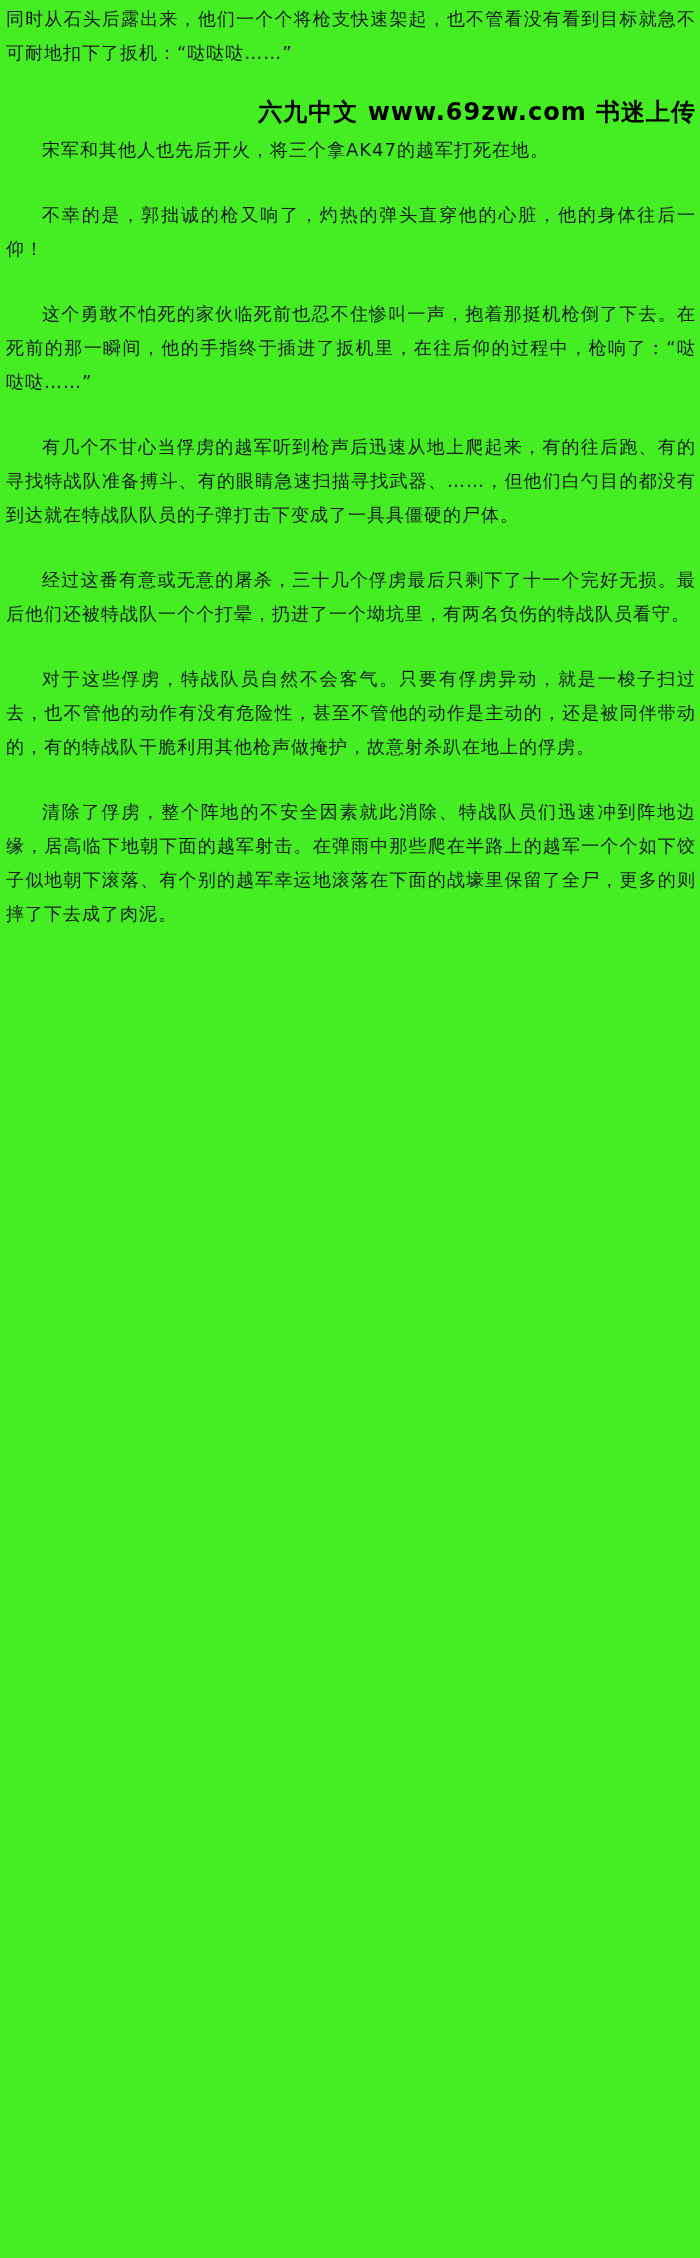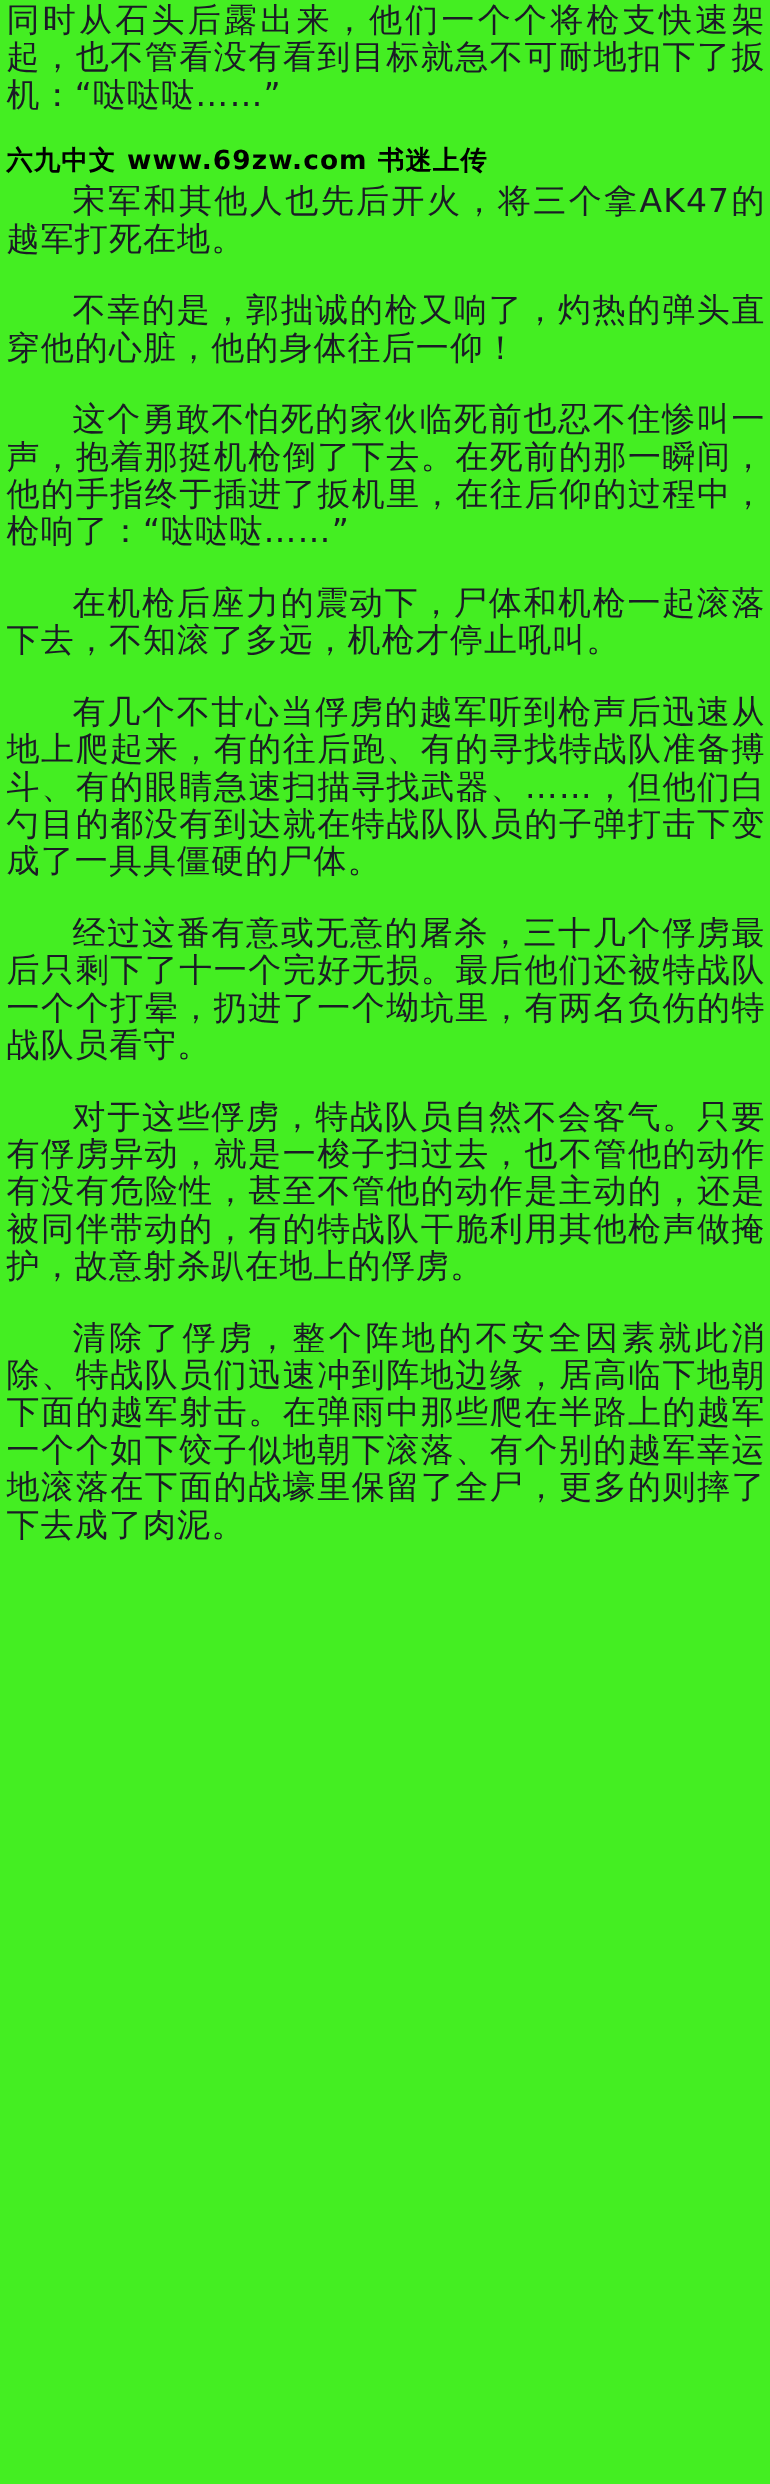--- a/index.html
+++ b/index.html
@@ -13,53 +13,52 @@
     overflow: hidden;
     font-family: "DejaVu Sans", sans-serif;
   }
   .page {
     box-sizing: border-box;
     width: 700px;
     padding: 2px 4px 0 6px;
     color: #1b1b26;
   }
   p.para, p.cont, p.end {
-    font-size: 30px;
+    font-size: 18px;
     line-height: 34px;
     margin: 0 0 31px 0;
     text-align: justify;
     letter-spacing: 1px;
     word-break: break-all;
   }
   p.para {
     text-indent: 2em;
   }
   p.cont {
     text-indent: 0;
   }
   p.src {
     font-size: 24px;
     line-height: 30px;
     font-weight: bold;
     color: #000;
     margin: -4px 0 6px 0;
     text-indent: 0;
-    text-align: left;
+    text-align: right;
     letter-spacing: 1px;
     font-family: "DejaVu Sans", sans-serif;
   }
 </style>
 </head>
 <body>
 
 <div class="page">
   <p class="cont">同时从石头后露出来，他们一个个将枪支快速架起，也不管看没有看到目标就急不可耐地扣下了扳机：“哒哒哒……”</p>
   <p class="src">六九中文 www.69zw.com 书迷上传</p>
   <p class="para">宋军和其他人也先后开火，将三个拿AK47的越军打死在地。</p>
   <p class="para">不幸的是，郭拙诚的枪又响了，灼热的弹头直穿他的心脏，他的身体往后一仰！</p>
   <p class="para">这个勇敢不怕死的家伙临死前也忍不住惨叫一声，抱着那挺机枪倒了下去。在死前的那一瞬间，他的手指终于插进了扳机里，在往后仰的过程中，枪响了：“哒哒哒……”</p>
-  <p class="para">在机枪后座力的震动下，尸体和机枪一起滚落下去，不知滚了多远，机枪才停止吼叫。</p>
   <p class="para">有几个不甘心当俘虏的越军听到枪声后迅速从地上爬起来，有的往后跑、有的寻找特战队准备搏斗、有的眼睛急速扫描寻找武器、……，但他们白勺目的都没有到达就在特战队队员的子弹打击下变成了一具具僵硬的尸体。</p>
   <p class="para">经过这番有意或无意的屠杀，三十几个俘虏最后只剩下了十一个完好无损。最后他们还被特战队一个个打晕，扔进了一个坳坑里，有两名负伤的特战队员看守。</p>
   <p class="para">对于这些俘虏，特战队员自然不会客气。只要有俘虏异动，就是一梭子扫过去，也不管他的动作有没有危险性，甚至不管他的动作是主动的，还是被同伴带动的，有的特战队干脆利用其他枪声做掩护，故意射杀趴在地上的俘虏。</p>
   <p class="para">清除了俘虏，整个阵地的不安全因素就此消除、特战队员们迅速冲到阵地边缘，居高临下地朝下面的越军射击。在弹雨中那些爬在半路上的越军一个个如下饺子似地朝下滚落、有个别的越军幸运地滚落在下面的战壕里保留了全尸，更多的则摔了下去成了肉泥。</p>
 
 </div>
 
 </body></html>

